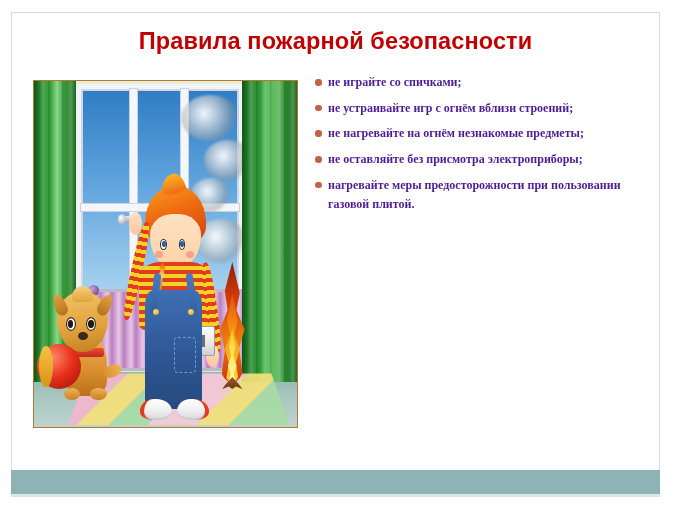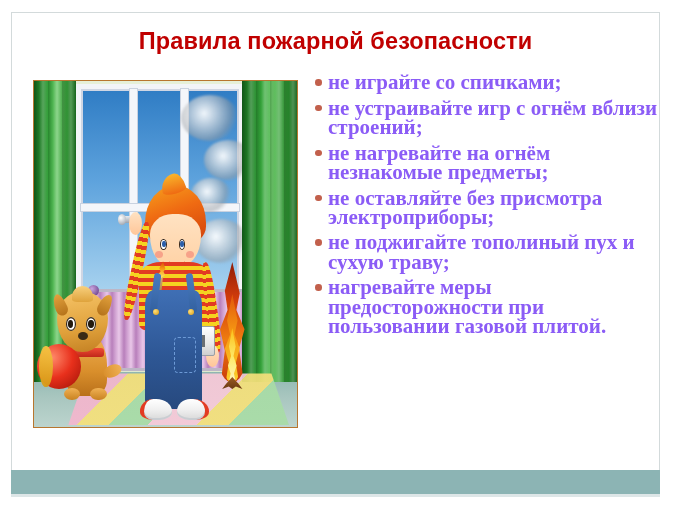--- a/index.html
+++ b/index.html
@@ -61,23 +61,23 @@
     margin: 0;
     padding: 0;
     list-style: none;
   }
   .bullet-item {
     position: relative;
     padding-left: 15px;
     margin: 0 0 6.5px 0;
     font-family: "Liberation Serif", "DejaVu Serif", serif;
     font-weight: bold;
-    font-size: 21px;
+    font-size: 12px;
     line-height: 19.2px;
-    color: #8b5cf6;
+    color: #4c1d95;
     text-align: left;
   }
   .bullet-dot {
     position: absolute;
     left: 2px;
     top: 6px;
     width: 6.5px;
     height: 6.5px;
     border-radius: 50%;
     background: #C2604C;
@@ -571,24 +571,20 @@
     <li class="bullet-item">
       <span class="bullet-dot"></span>
       <span>не нагревайте на огнём незнакомые предметы;</span>
     </li>
     <li class="bullet-item">
       <span class="bullet-dot"></span>
       <span>не оставляйте без присмотра электроприборы;</span>
     </li>
     <li class="bullet-item">
       <span class="bullet-dot"></span>
-      <span>не поджигайте тополиный пух и сухую траву;</span>
-    </li>
-    <li class="bullet-item">
-      <span class="bullet-dot"></span>
       <span>нагревайте меры предосторожности при пользовании газовой плитой.</span>
     </li>
   </ul>
 
   <div class="footer-bar"></div>
   <div class="footer-bar-shadow"></div>
 
 </div>
 
 </body></html>

